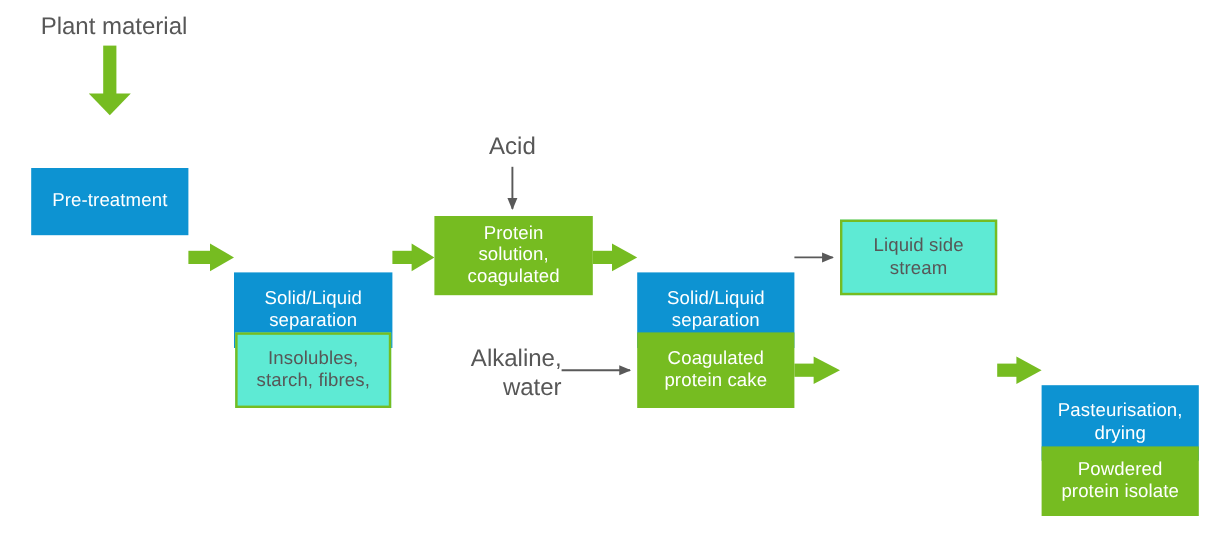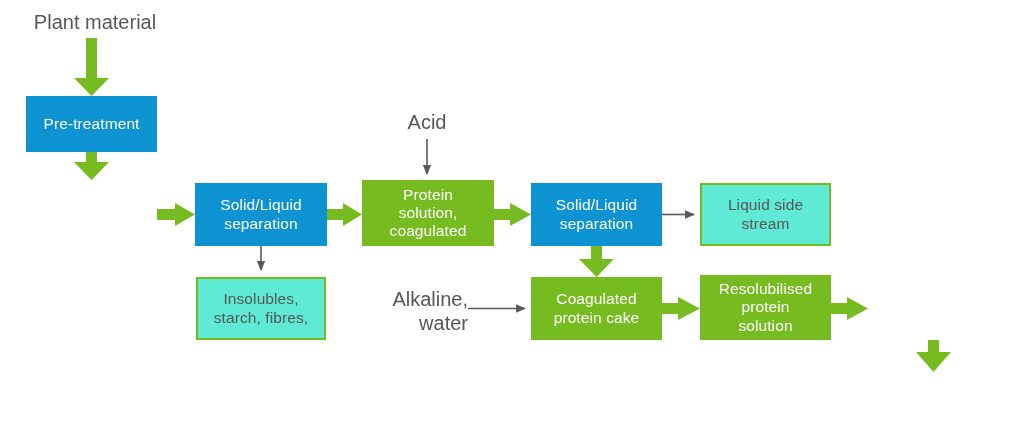--- a/index.html
+++ b/index.html
@@ -27,20 +27,21 @@
     text-align: center;
     line-height: 1.18;
     letter-spacing: 0.1px;
     white-space: pre-line;
     padding: 1px 3px;
   }
   .node.blue {
     background: #0d93d2;
     color: #ffffff;
     font-size: 15.5px;
+    margin-top: 44px;
   }
   .node.green {
     background: #76bc21;
     color: #ffffff;
     font-size: 15.5px;
   }
   .node.outline {
     background: #5eead4;
     border: 2px solid #76bc21;
     color: #575757;
@@ -159,19 +160,20 @@
 
   <div class="node outline" style="left:700px; top:183px; width:131px; height:63px;">Liquid side
 stream</div>
 
   <div class="node outline" style="left:196px; top:277px; width:130px; height:63px;">Insolubles,
 starch, fibres,</div>
 
   <div class="node green" style="left:531px; top:277px; width:131px; height:63px;">Coagulated
 protein cake</div>
 
-  <div class="node green" style="left:700px; top:275px; width:131px; height:65px;">Resolubilised
-protein
-solution</div>
 
+  <div class="node blue" style="left:868px; top:277px; width:131px; height:63px;">Pasteurisation,
+drying</div>
 
+  <div class="node green" style="left:868px; top:372px; width:131px; height:58px;">Powdered
+protein isolate</div>
 
 </div>
 
 </body></html>

